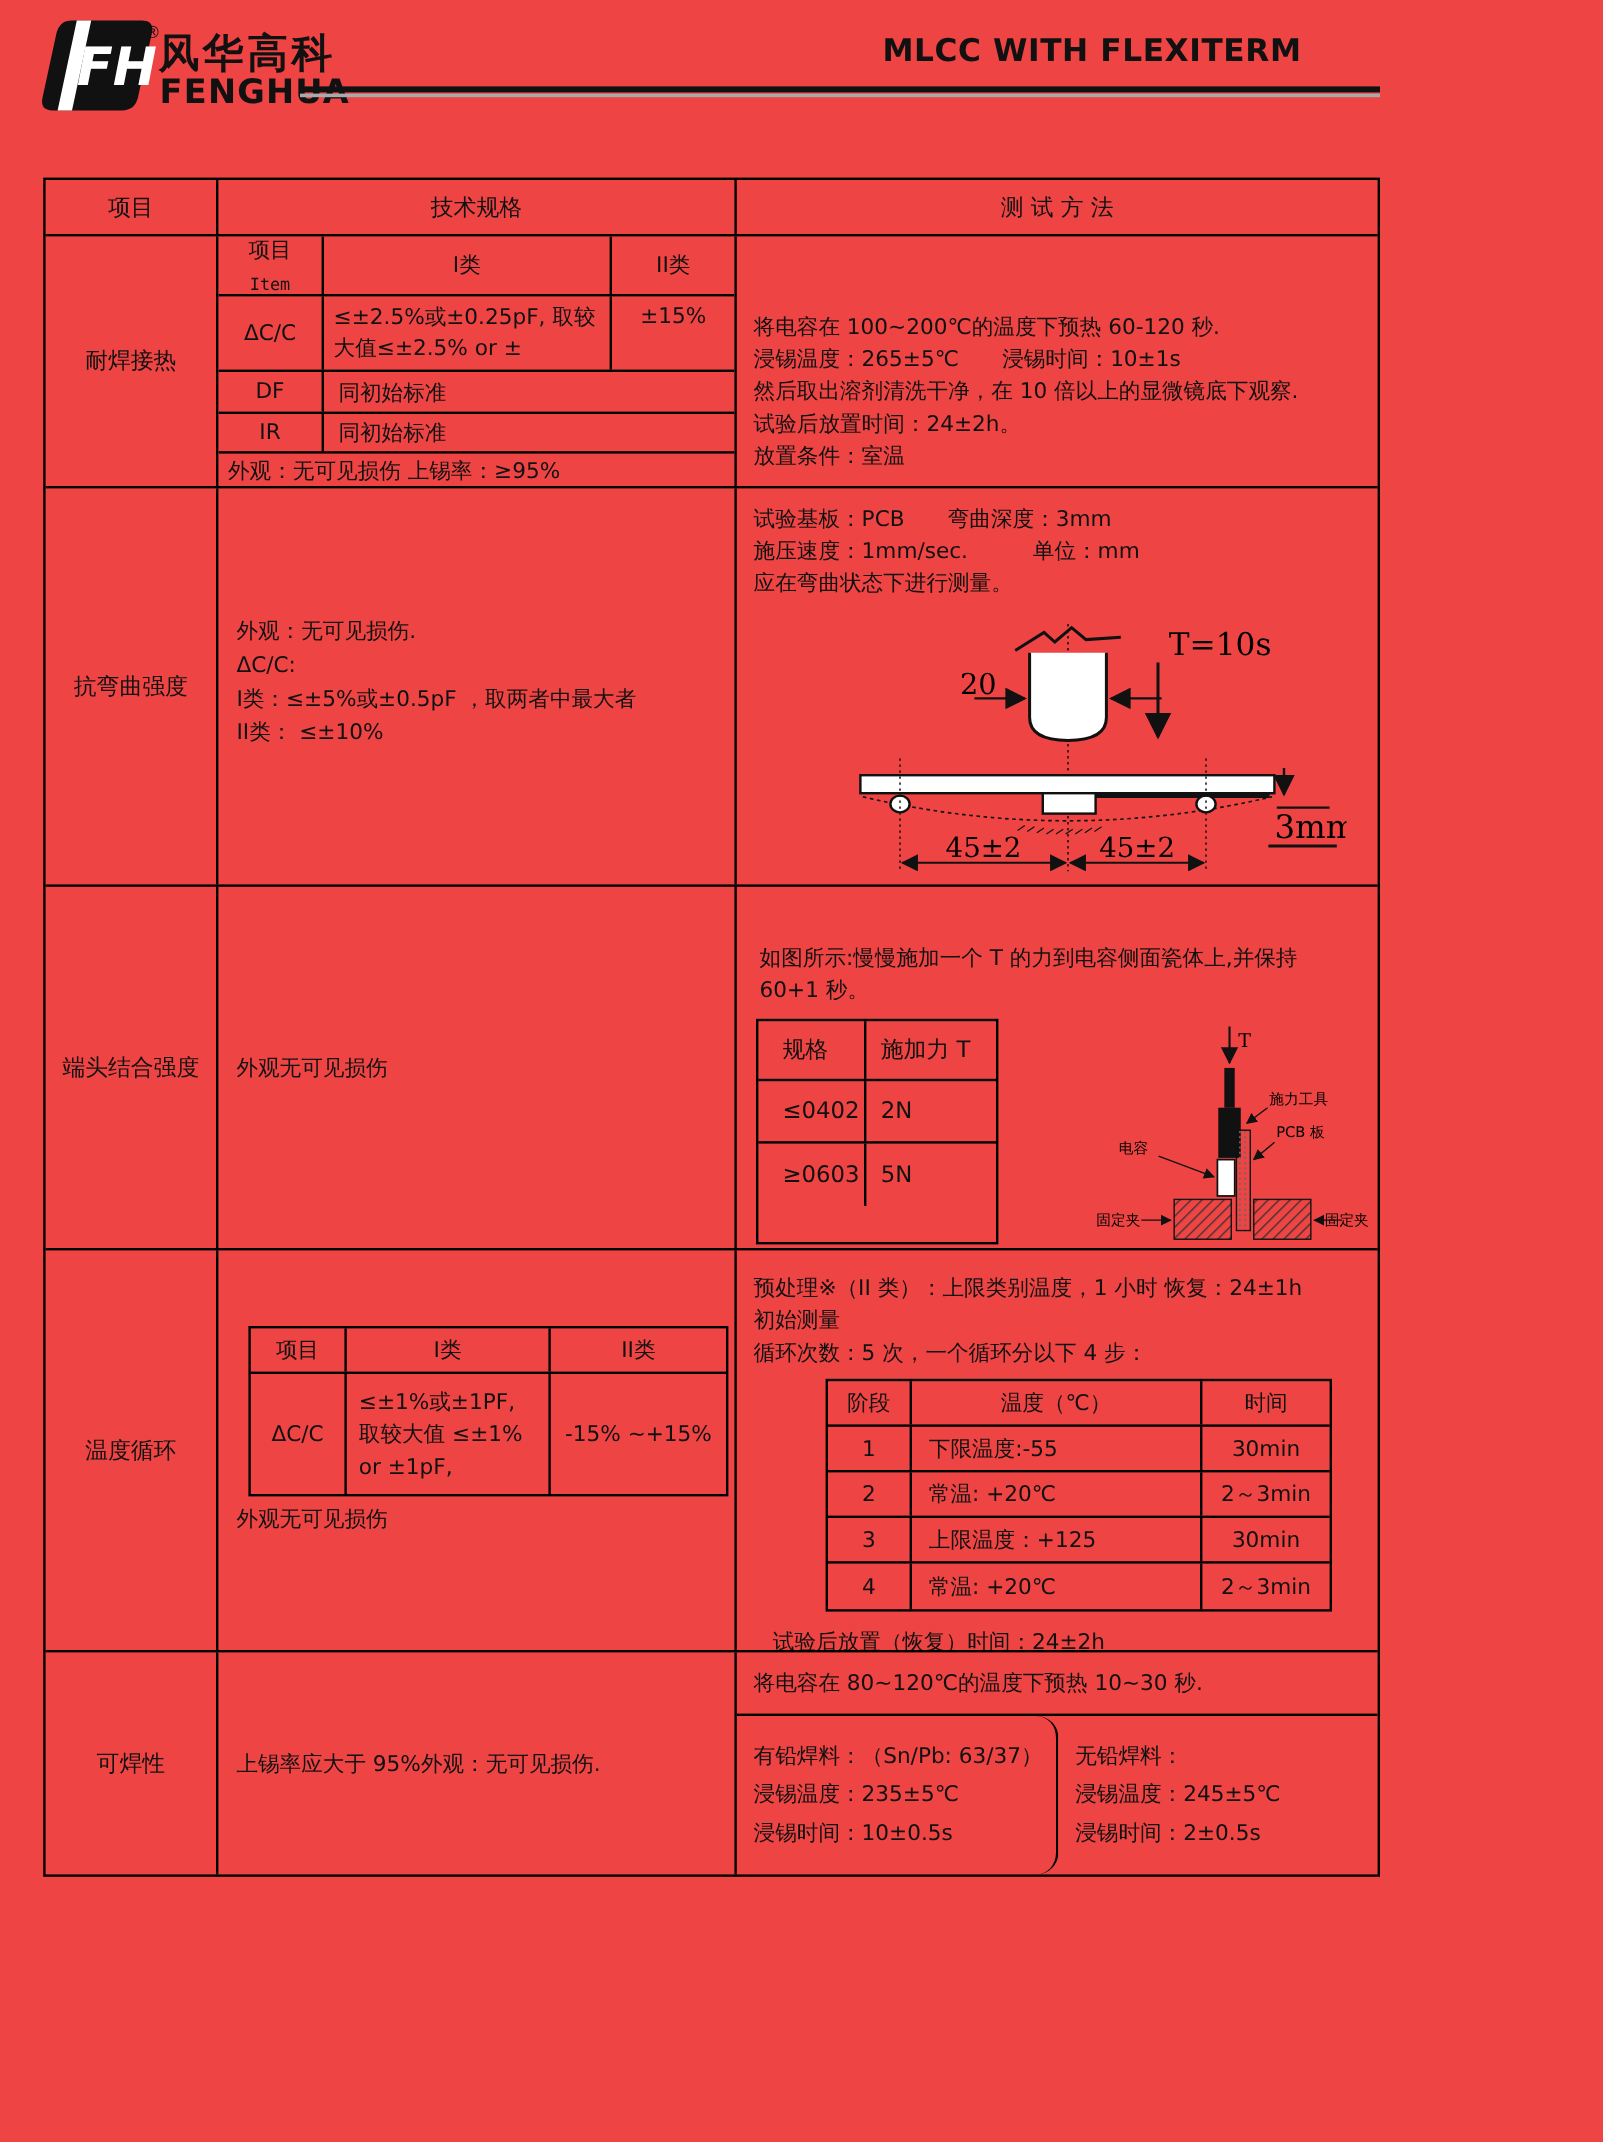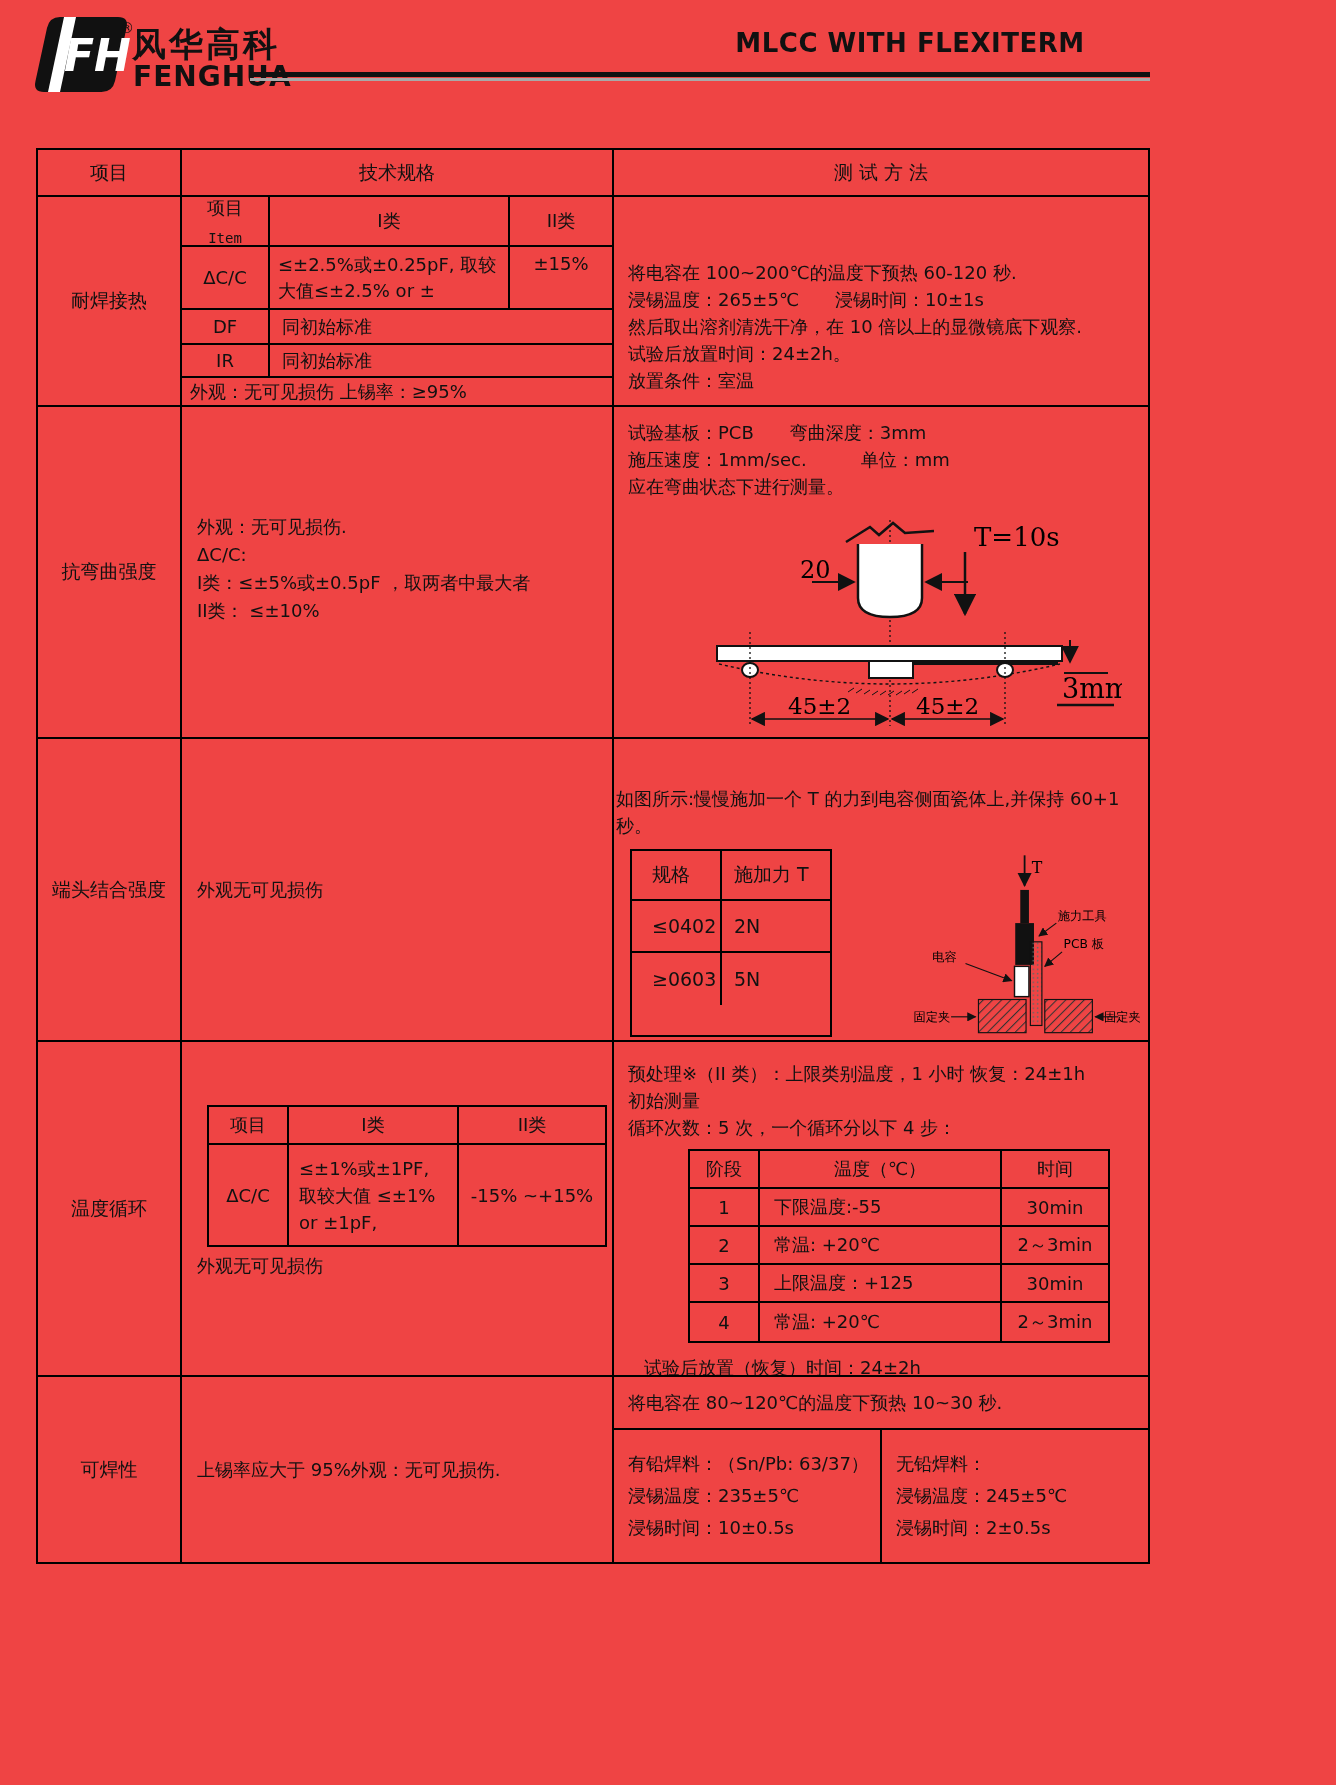--- a/index.html
+++ b/index.html
@@ -42,21 +42,21 @@
   .s1-col2 { width:240px; display:flex; align-items:center; }
   .s1-col2.bordered { border-right:2px solid #000; }
   .s1-col3 { flex:1; display:flex; align-items:center; justify-content:center; }
   .s1-span { flex:1; display:flex; align-items:center; padding-left:12px; }
   .s1-item-en { font-size:14px; font-family:"DejaVu Sans Mono","Liberation Mono",monospace;margin-top:10px; }
   .s1-val { padding:2px 8px; line-height:26px; }
   
   .spec2 { padding:106px 0 0 15px; font-size:18px; line-height:28px; }
   .bend-svg { display:block; margin:6px 0 0 48px; }
   
-  .r3-intro { padding:46px 16px 0 2px; }
+  .r3-intro { padding:46px 16px 0 19px; }
   .r3-flex { display:flex; margin-top:10px; }
   .force-tbl { margin-left:16px; width:202px; border:2px solid #000; font-size:19px; }
   .ft-row { display:flex; border-bottom:2px solid #000; }
   .ft-row:last-child { border-bottom:none; }
   .ft-h { height:50px; } .ft-d { height:52px; }
   .ft-c1 { width:90px; border-right:2px solid #000; display:flex; align-items:center; padding-left:20px; }
   .ft-c2 { flex:1; display:flex; align-items:center; padding-left:12px; }
   .pull-svg { margin-left:70px; margin-top:2px; }
   .spec3 { display:flex; align-items:center; height:100%; padding-left:15px; font-size:18px; }
   
@@ -78,21 +78,21 @@
   .cy-c2.ctr { justify-content:center; }
   .cy-c2.lft { padding-left:14px; }
   .cy-c3 { flex:1; display:flex; align-items:center; justify-content:center; }
   .m4-foot { margin:13px 0 0 30px; font-size:18px; }
   
   .spec5 { display:flex; align-items:center; height:100%; padding-left:15px; font-size:18px; }
   .m5 { display:flex; flex-direction:column; height:100%; }
   .m5-top { height:53px; border-bottom:2px solid #000; display:flex; align-items:center; padding-left:14px; }
   .m5-bot { flex:1; display:flex; }
   .m5-left { width:268px; border-right:2px solid #000; display:flex; flex-direction:column;
-             justify-content:center; padding-left:14px; }
+             justify-content:center; padding-left:14px;border-radius:18px; }
   .m5-right { flex:1; display:flex; flex-direction:column; justify-content:center; padding-left:14px; }
   .m5 .mtext { line-height:32px; }
   .serif { font-family:"DejaVu Serif","Liberation Serif",serif; }
 </style>
 </head>
 <body>
 
 <div class="page">
 
   <svg class="logo-icon" viewBox="0 0 102 80">

